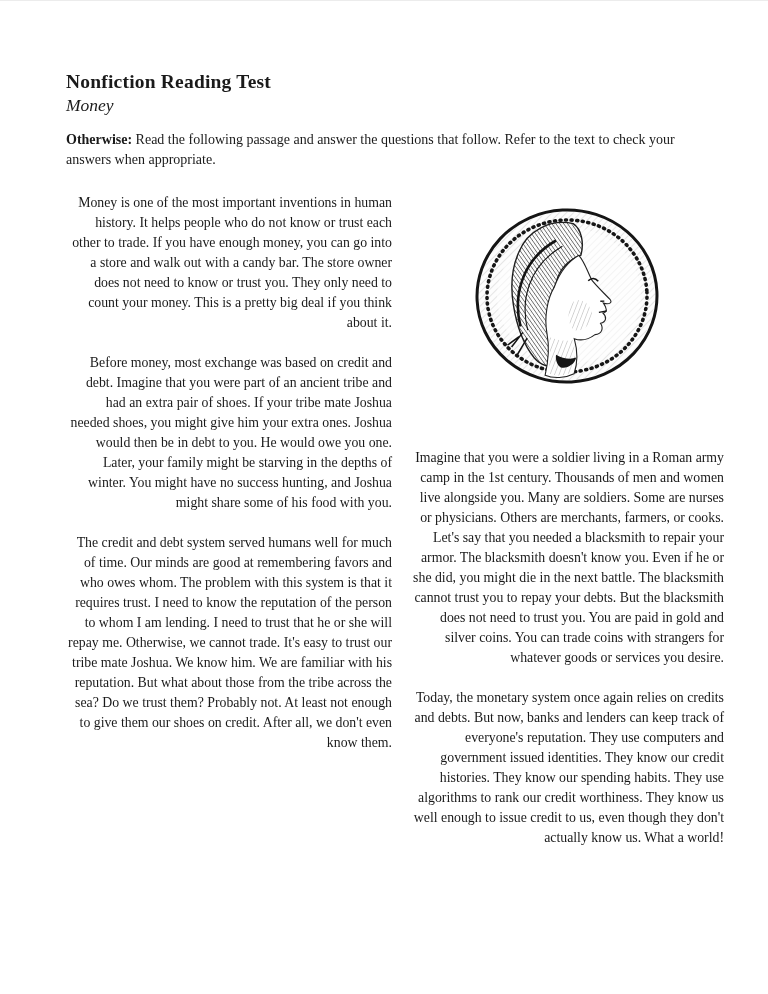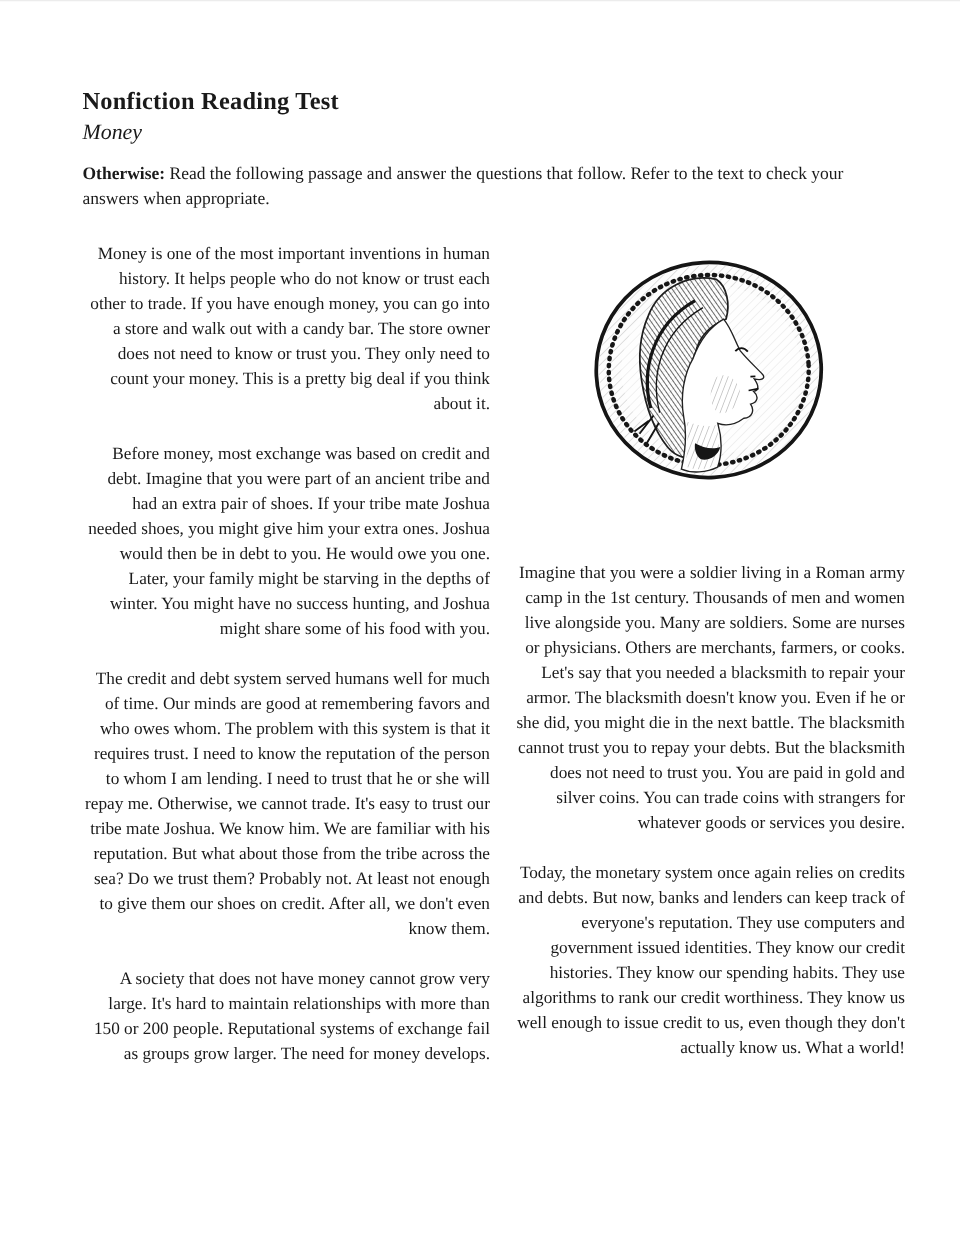--- a/index.html
+++ b/index.html
@@ -76,21 +76,20 @@
 
   <h1 class="doc-title">Nonfiction Reading Test</h1>
   <h2 class="doc-subtitle">Money</h2>
 
   <p class="directions"><span class="dir-label">Otherwise:</span><span> Read the following passage and answer the questions that follow. Refer to the text to check your answers when appropriate.</span></p>
 
   <div class="col col-left">
     <p>Money is one of the most important inventions in human history. It helps people who do not know or trust each other to trade. If you have enough money, you can go into a store and walk out with a candy bar. The store owner does not need to know or trust you. They only need to count your money. This is a pretty big deal if you think about it.</p>
     <p>Before money, most exchange was based on credit and debt. Imagine that you were part of an ancient tribe and had an extra pair of shoes. If your tribe mate Joshua needed shoes, you might give him your extra ones. Joshua would then be in debt to you. He would owe you one. Later, your family might be starving in the depths of winter. You might have no success hunting, and Joshua might share some of his food with you.</p>
     <p>The credit and debt system served humans well for much of time. Our minds are good at remembering favors and who owes whom. The problem with this system is that it requires trust. I need to know the reputation of the person to whom I am lending. I need to trust that he or she will repay me. Otherwise, we cannot trade. It's easy to trust our tribe mate Joshua. We know him. We are familiar with his reputation. But what about those from the tribe across the sea? Do we trust them? Probably not. At least not enough to give them our shoes on credit. After all, we don't even know them.</p>
-    <p>A society that does not have money cannot grow very large. It's hard to maintain relationships with more than 150 or 200 people. Reputational systems of exchange fail as groups grow larger. The need for money develops.</p>
   </div>
 
   <div class="col col-right">
     <figure class="coin-figure">
       <svg width="188" height="180" viewBox="0 0 188 180" xmlns="http://www.w3.org/2000/svg">
         <defs>
           <pattern id="hatchField" patternUnits="userSpaceOnUse" width="5" height="5" patternTransform="rotate(48)">
             <line x1="0" y1="0" x2="0" y2="5" stroke="#8a8a8a" stroke-width="0.55"></line>
           </pattern>
           <pattern id="hatchHair" patternUnits="userSpaceOnUse" width="3.2" height="3.2" patternTransform="rotate(-32)">

